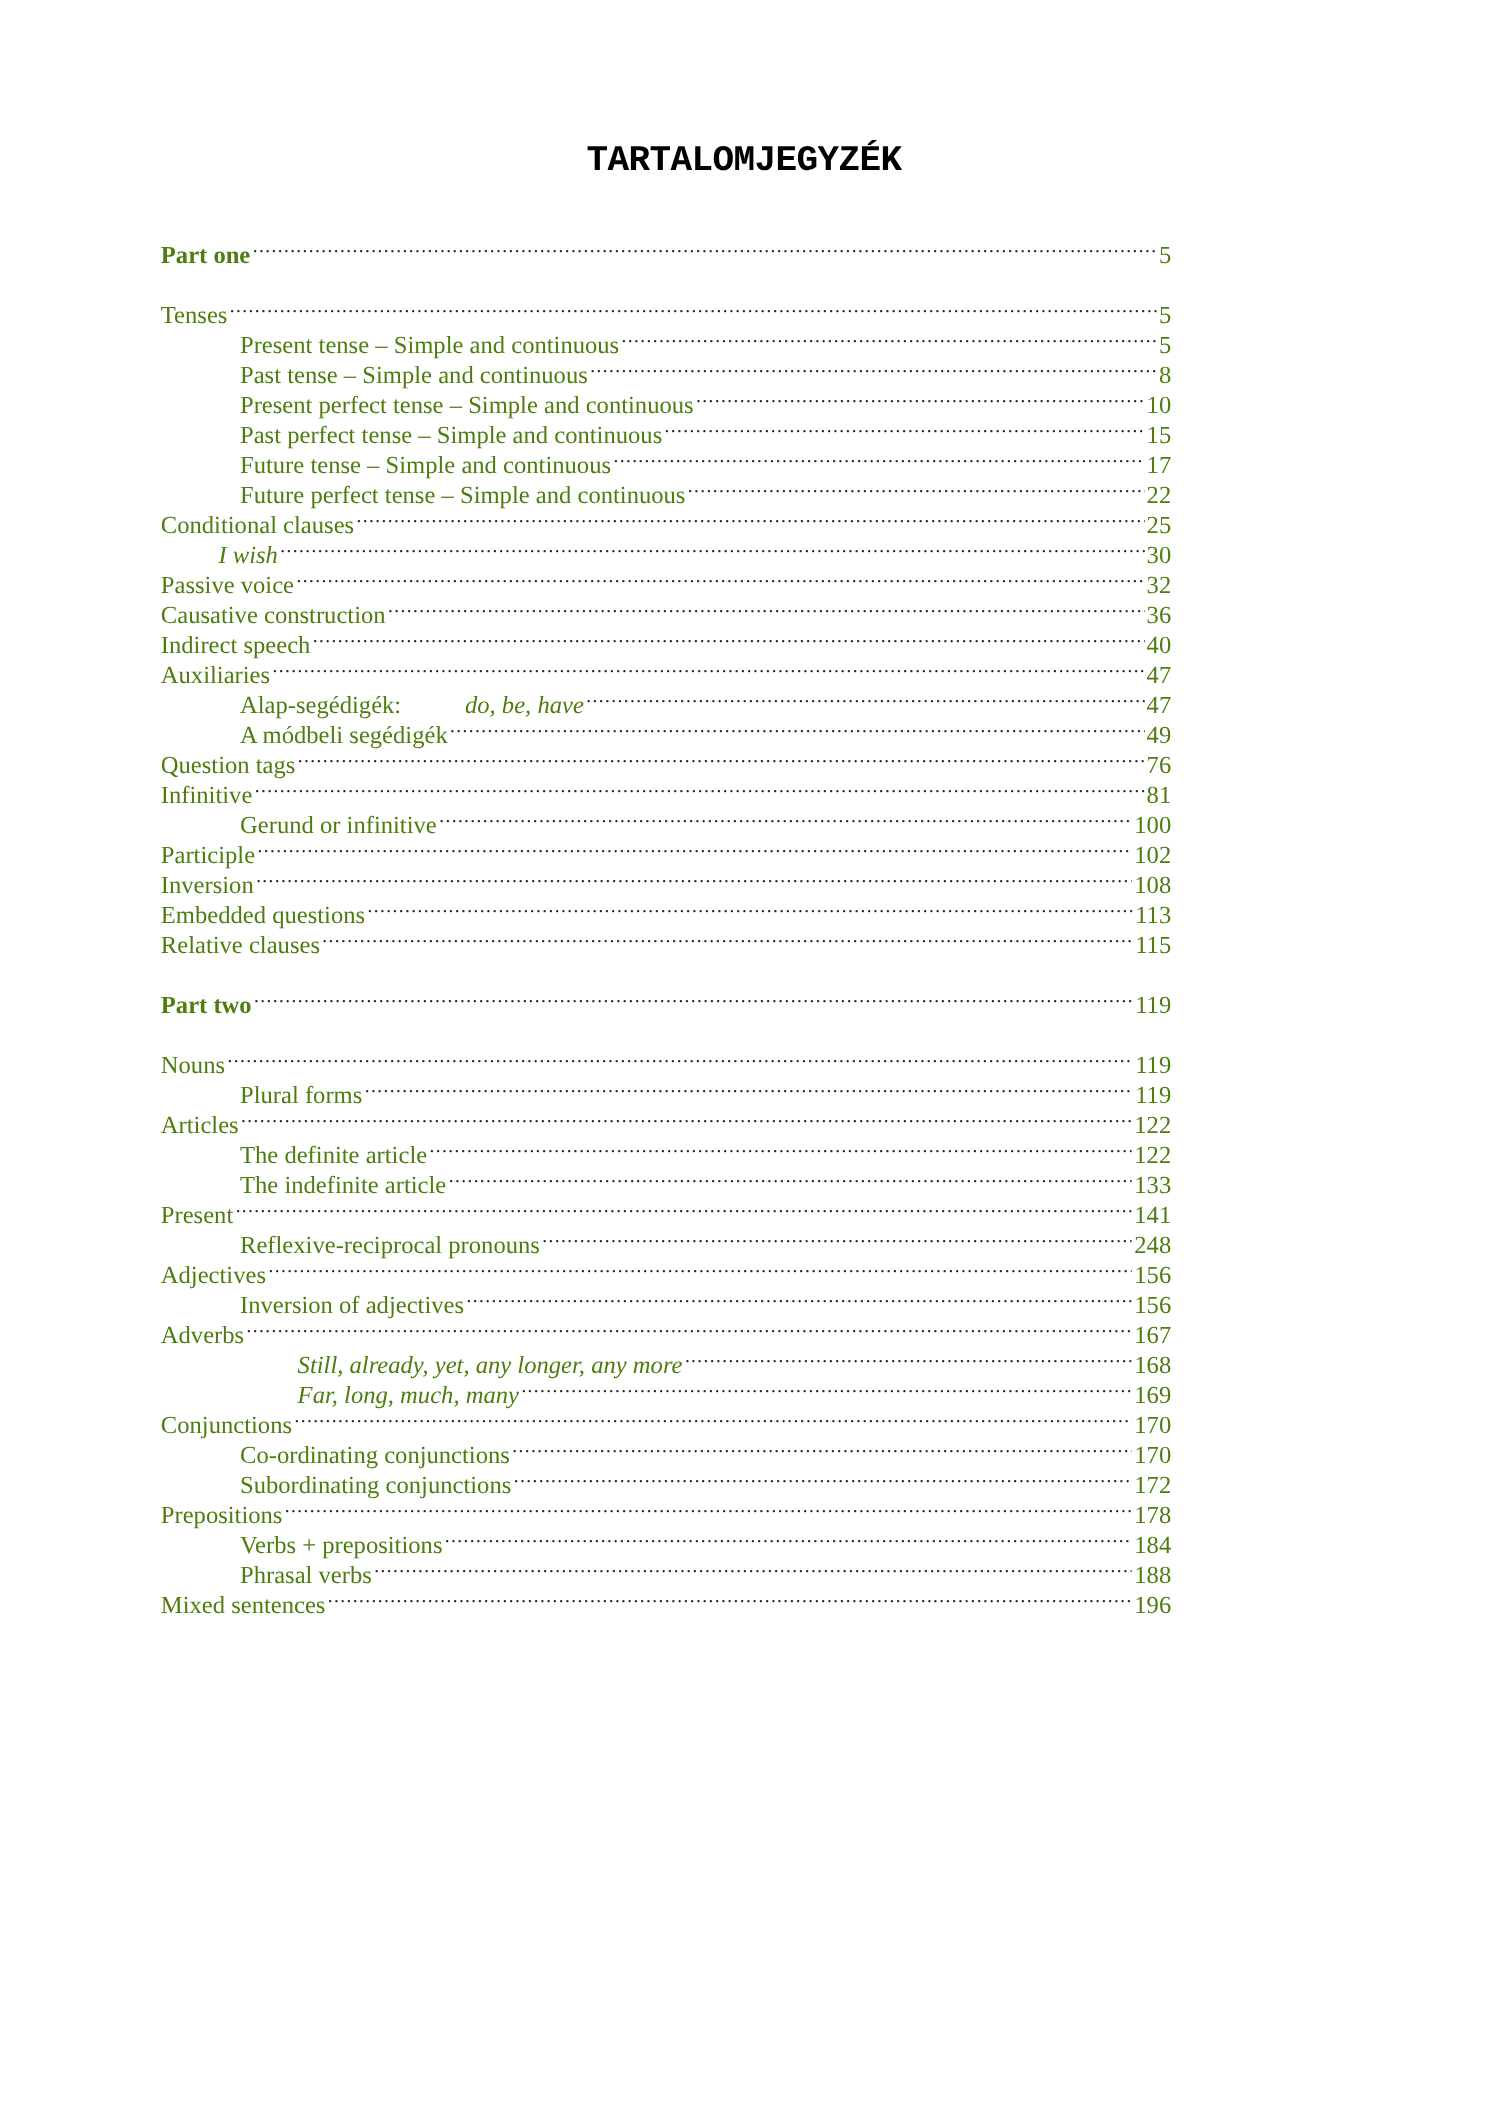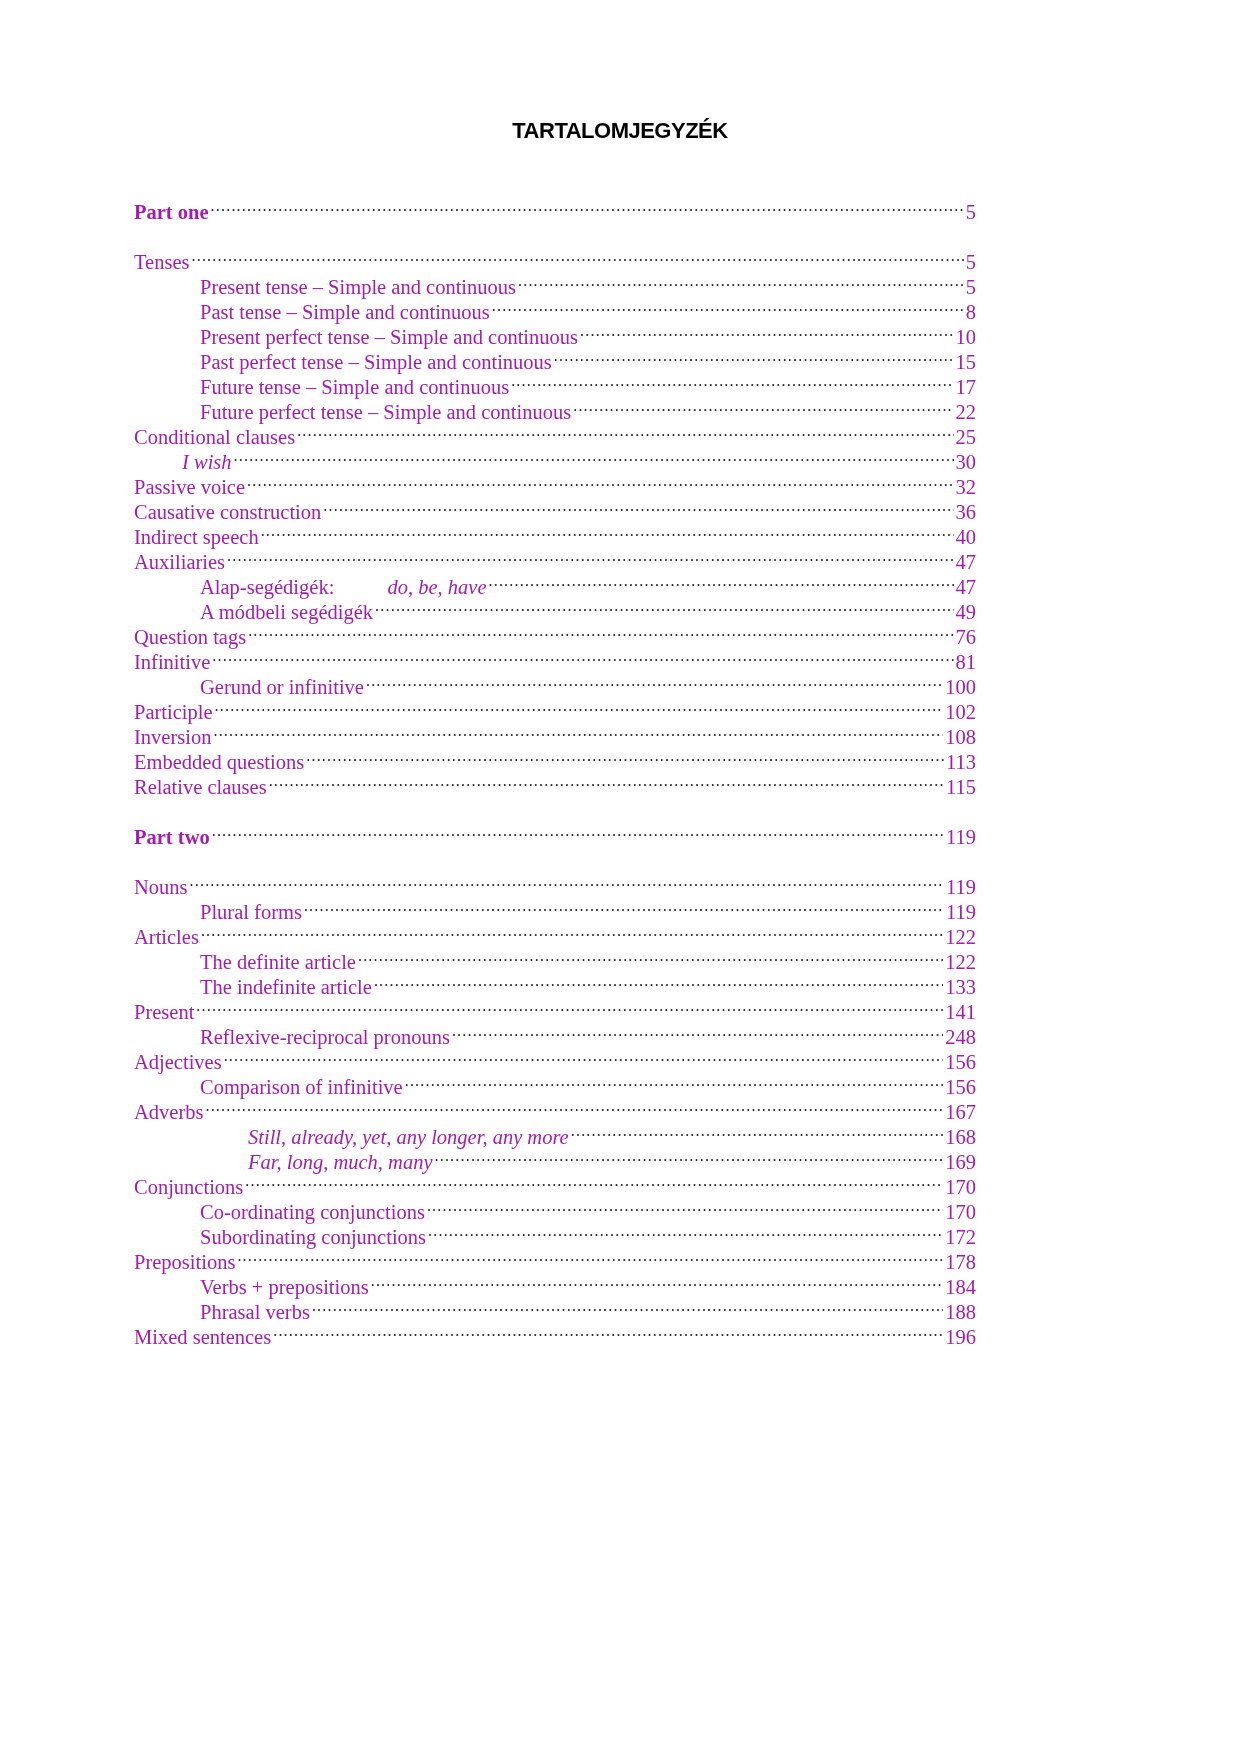--- a/index.html
+++ b/index.html
@@ -1,25 +1,25 @@
 <!DOCTYPE html>
 <html><head>
 <meta charset="utf-8">
 <style>
   html, body { margin: 0; padding: 0; background: #ffffff; }
   body { width: 1240px; height: 1753px; position: relative; overflow: hidden; }
   .page { position: absolute; left: 0; top: 0; width: 1240px; height: 1753px; background: #fff; color: #111; }
   .title {
     position: absolute; left: 0; width: 1240px; top: 118px;
     text-align: center;
-    font-family: Liberation Sans, sans-serif; font-weight: bold;
-    font-size: 22px; letter-spacing: -0.5px; color: #000;
+    font-family: Liberation Mono, monospace; font-weight: bold;
+    font-size: 30px; letter-spacing: -0.5px; color: #000;
   }
   .toc { position: absolute; left: 134px; top: 194px; width: 842px;
-    font-family: "Liberation Serif", serif; font-size: 20.5px; color: #a21caf; }
+    font-family: "Liberation Serif", serif; font-size: 20.5px; color: #4d7c0f; }
   .row { display: flex; align-items: baseline; height: 25px; line-height: 25px; white-space: nowrap; }
   .row.lvl2 { padding-left: 66px; }
   .row.gap { margin-top: 25px; }
   .row .label { flex: 0 0 auto; }
   .row .label.bold { font-weight: bold; }
   .row .label .it { font-style: italic; margin-left: 48px; }
   .row .leader { flex: 1 1 auto; overflow: hidden; margin: 0 2px; position: relative; height: 25px; }
   .row .leader::after {
     content: "......................................................................................................................................................................................................................................................";
     position: absolute; left: 0; bottom: 5px; line-height: 1; letter-spacing: 1.2px; font-size: 16px; color: #222;
@@ -186,21 +186,21 @@
         <span class="label"><span>Reflexive-reciprocal pronouns</span></span>
         <span class="leader"></span>
         <span class="page-num">248</span>
       </div>
       <div class="row">
         <span class="label"><span>Adjectives</span></span>
         <span class="leader"></span>
         <span class="page-num">156</span>
       </div>
       <div class="row lvl2">
-        <span class="label"><span>Comparison of infinitive</span></span>
+        <span class="label"><span>Inversion of adjectives</span></span>
         <span class="leader"></span>
         <span class="page-num">156</span>
       </div>
       <div class="row">
         <span class="label"><span>Adverbs</span></span>
         <span class="leader"></span>
         <span class="page-num">167</span>
       </div>
       <div class="row lvl2">
         <span class="label"><span class="it">Still, already, yet, any longer, any more</span></span>

